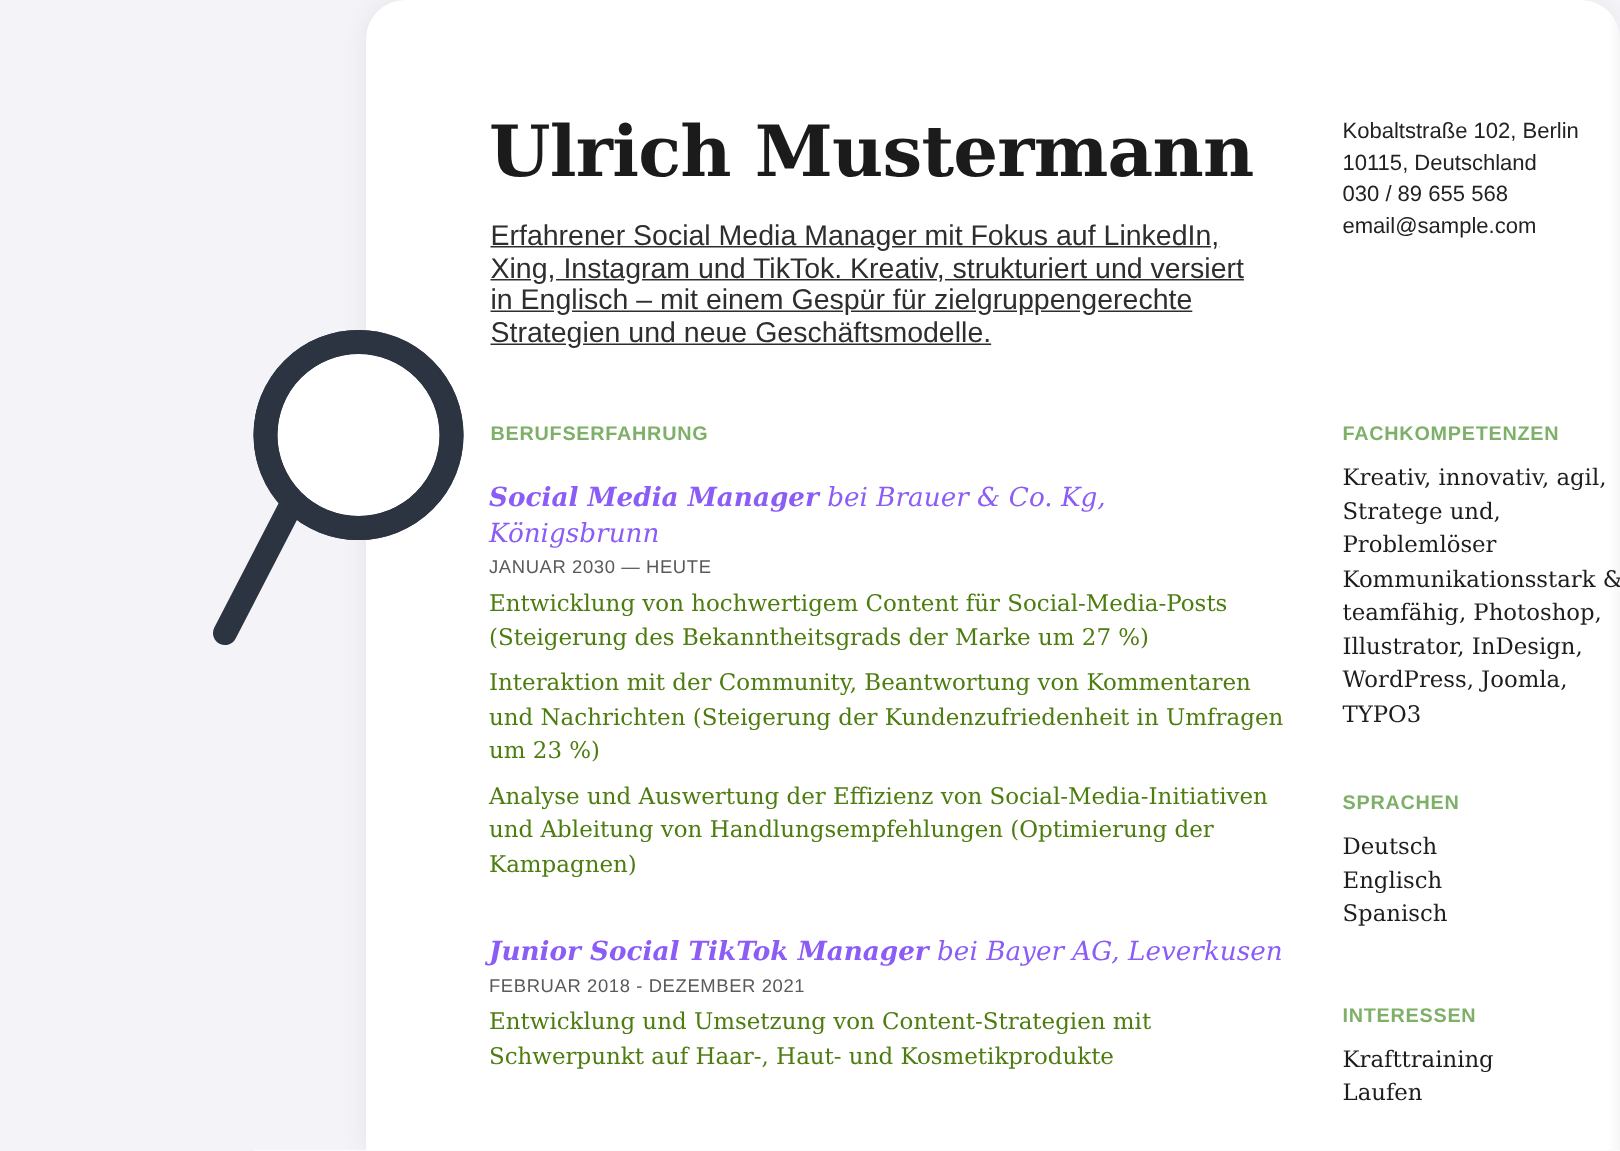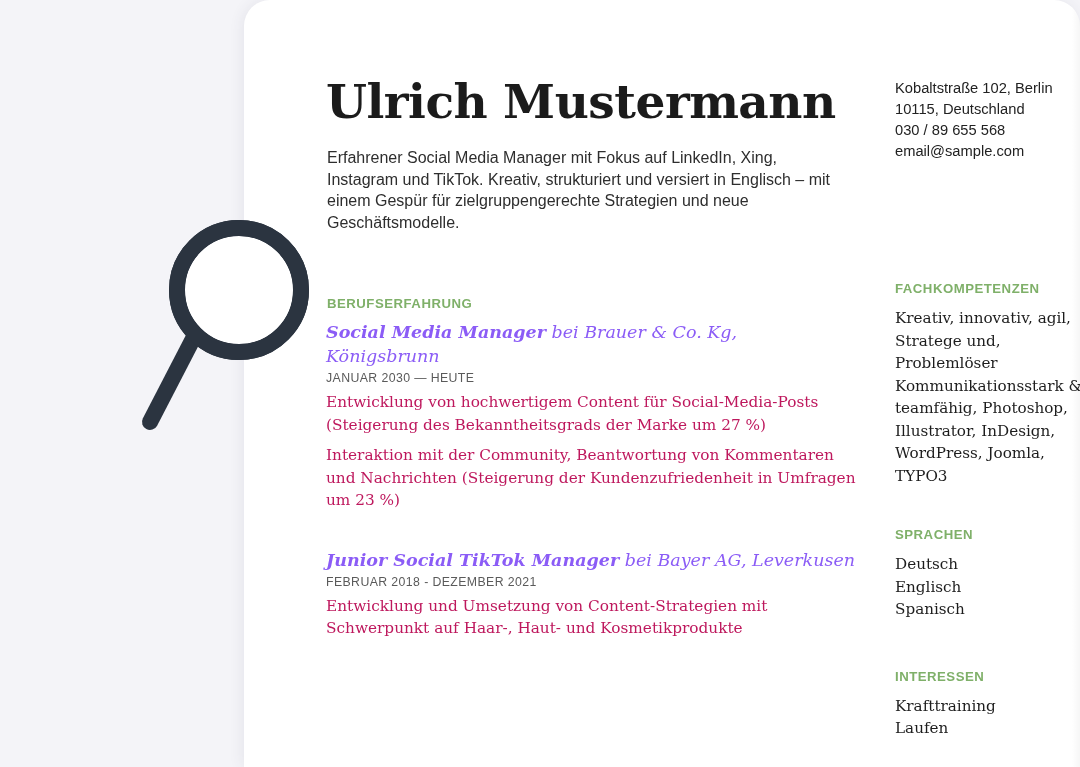--- a/index.html
+++ b/index.html
@@ -65,23 +65,24 @@
     letter-spacing: -0.5px;
     color: #1b1b1b;
     white-space: nowrap;
   }
   .summary {
     position: absolute;
     left: 1px;
     top: 147px;
     width: 520px;
     font-family: "Liberation Sans", sans-serif;
-    font-size: 16px;
+    font-size: 19px;
     line-height: 21.5px;
     color: #2e2e2e;
+    text-decoration: underline;
   }
 
   .contact {
     position: absolute;
     left: 569px;
     top: 78px;
     width: 200px;
     font-family: "Liberation Sans", sans-serif;
     font-size: 14.7px;
     line-height: 21px;
@@ -94,21 +95,21 @@
     font-family: "Liberation Sans", sans-serif;
     font-weight: bold;
     font-size: 13.2px;
     letter-spacing: 0.5px;
     color: #7fb069;
   }
 
   #berufserfahrung-head {
     position: absolute;
     left: 1px;
-    top: 296px;
+    top: 281px;
   }
 
   
   .jobs {
     position: absolute;
     left: 0px;
     top: 320px;
     width: 530px;
   }
   .job { margin-bottom: 18px; }
@@ -135,21 +136,21 @@
   }
   .job-bullets {
     margin: 6px 0 0 0;
     padding: 0;
     list-style: none;
   }
   .job-bullets li {
     font-family: "DejaVu Serif", serif;
     font-size: 15.3px;
     line-height: 22.5px;
-    color: #be185d;
+    color: #4d7c0f;
     margin-bottom: 8px;
   }
 
   
   .rightcol {
     position: absolute;
     left: 569px;
     top: 281px;
     width: 200px;
   }
@@ -206,20 +207,21 @@
 
       <div class="job">
         <div class="job-title">
           <span class="role">Social Media Manager</span>
           <span class="at">bei Brauer &amp; Co. Kg,  Königsbrunn</span>
         </div>
         <div class="job-dates">JANUAR 2030 — HEUTE</div>
         <ul class="job-bullets">
           <li>Entwicklung von hochwertigem Content für Social-Media-Posts (Steigerung des Bekanntheitsgrads der Marke um 27 %)</li>
           <li>Interaktion mit der Community, Beantwortung von Kommentaren und Nachrichten (Steigerung der Kundenzufriedenheit in Umfragen um 23 %)</li>
+          <li>Analyse und Auswertung der Effizienz von Social-Media-Initiativen und Ableitung von Handlungsempfehlungen (Optimierung der Kampagnen)</li>
         </ul>
       </div>
 
       <div class="job" style="margin-top:36px;">
         <div class="job-title">
           <span class="role">Junior Social TikTok Manager</span>
           <span class="at">bei Bayer AG, Leverkusen</span>
         </div>
         <div class="job-dates">FEBRUAR 2018 - DEZEMBER 2021</div>
         <ul class="job-bullets">

